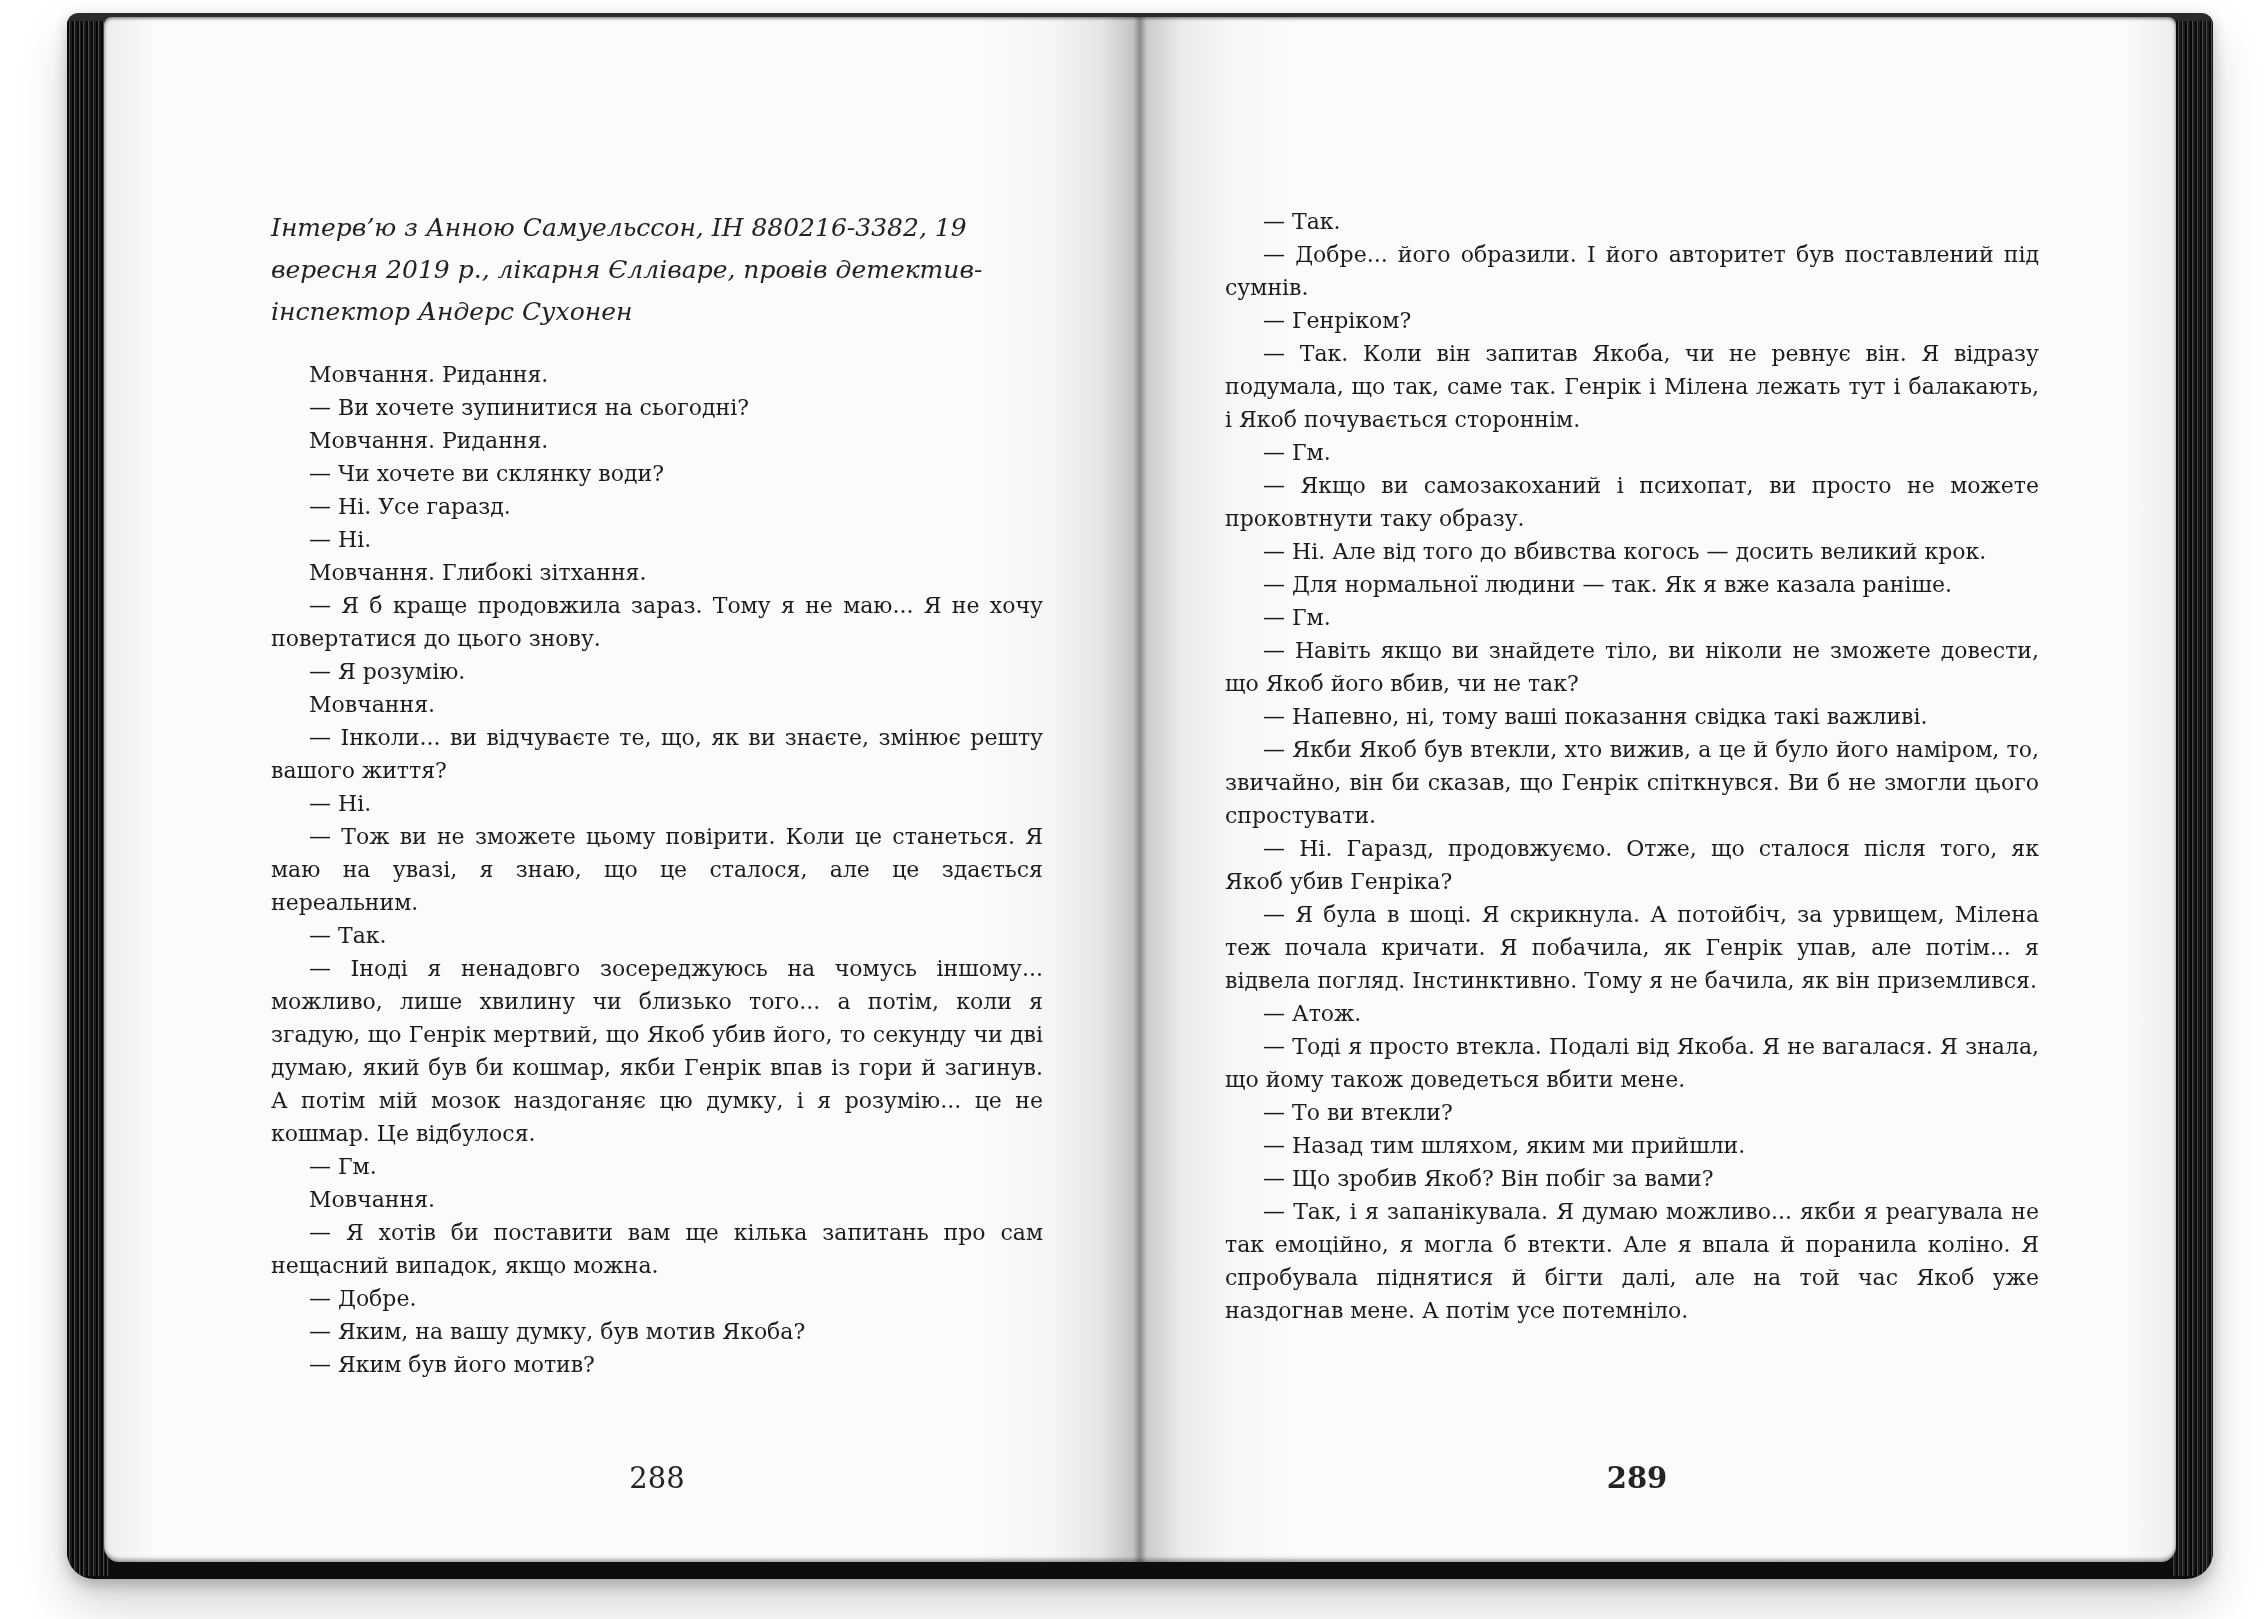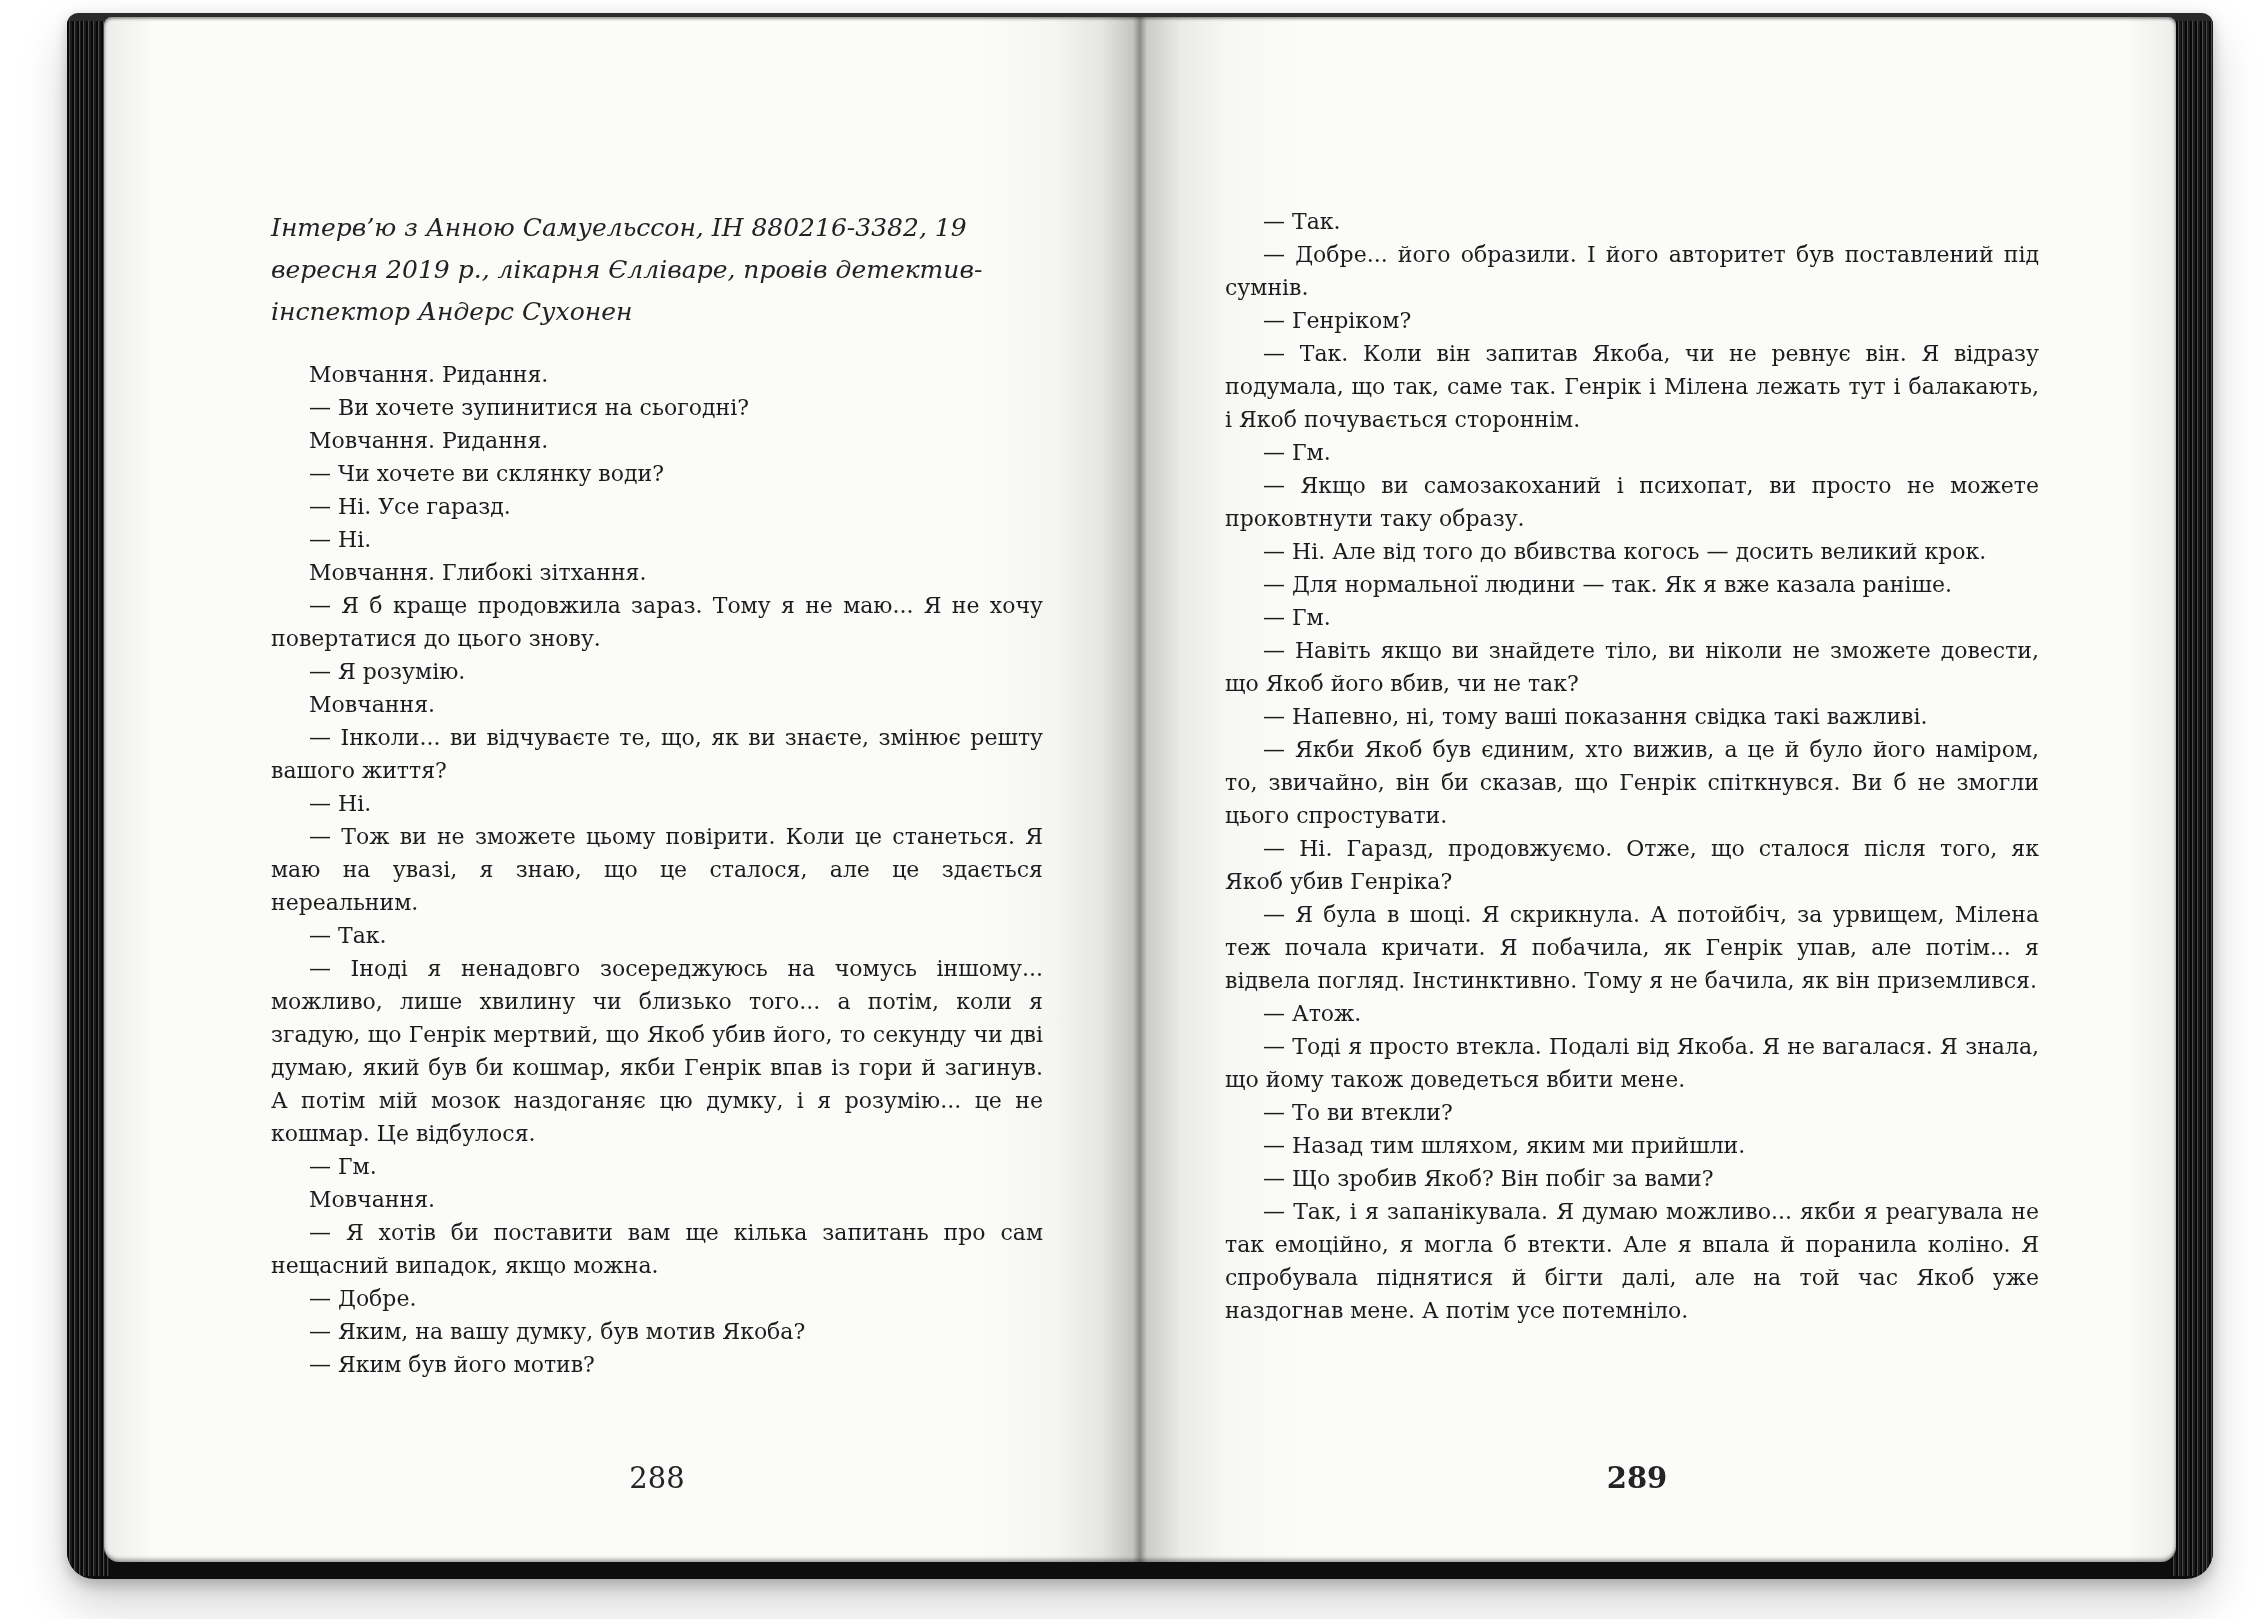--- a/index.html
+++ b/index.html
@@ -177,21 +177,21 @@
               <p class="para">— Добре... його образили. І його авторитет був поставлений під сумнів.</p>
               <p class="para">— Генріком?</p>
               <p class="para">— Так. Коли він запитав Якоба, чи не ревнує він. Я відразу подумала, що так, саме так. Генрік і Мілена лежать тут і балакають, і Якоб почувається стороннім.</p>
               <p class="para">— Гм.</p>
               <p class="para">— Якщо ви самозакоханий і психопат, ви просто не можете проковтнути таку образу.</p>
               <p class="para">— Ні. Але від того до вбивства когось — досить великий крок.</p>
               <p class="para">— Для нормальної людини — так. Як я вже казала раніше.</p>
               <p class="para">— Гм.</p>
               <p class="para">— Навіть якщо ви знайдете тіло, ви ніколи не зможете довести, що Якоб його вбив, чи не так?</p>
               <p class="para">— Напевно, ні, тому ваші показання свідка такі важливі.</p>
-              <p class="para">— Якби Якоб був єдиним, хто вижив, а це й було його наміром, то, звичайно, він би сказав, що Генрік спіткнувся. Ви б не змогли цього спростувати.</p>
+              <p class="para">— Якби Якоб був втекли, хто вижив, а це й було його наміром, то, звичайно, він би сказав, що Генрік спіткнувся. Ви б не змогли цього спростувати.</p>
               <p class="para">— Ні. Гаразд, продовжуємо. Отже, що сталося після того, як Якоб убив Генріка?</p>
               <p class="para">— Я була в шоці. Я скрикнула. А потойбіч, за урвищем, Мілена теж почала кричати. Я побачила, як Генрік упав, але потім... я відвела погляд. Інстинктивно. Тому я не бачила, як він приземлився.</p>
               <p class="para">— Атож.</p>
               <p class="para">— Тоді я просто втекла. Подалі від Якоба. Я не вагалася. Я знала, що йому також доведеться вбити мене.</p>
               <p class="para">— То ви втекли?</p>
               <p class="para">— Назад тим шляхом, яким ми прийшли.</p>
               <p class="para">— Що зробив Якоб? Він побіг за вами?</p>
               <p class="para">— Так, і я запанікувала. Я думаю можливо... якби я реагувала не так емоційно, я могла б втекти. Але я впала й поранила коліно. Я спробувала піднятися й бігти далі, але на той час Якоб уже наздогнав мене. А потім усе потемніло.</p>
             </div>
         </div>

